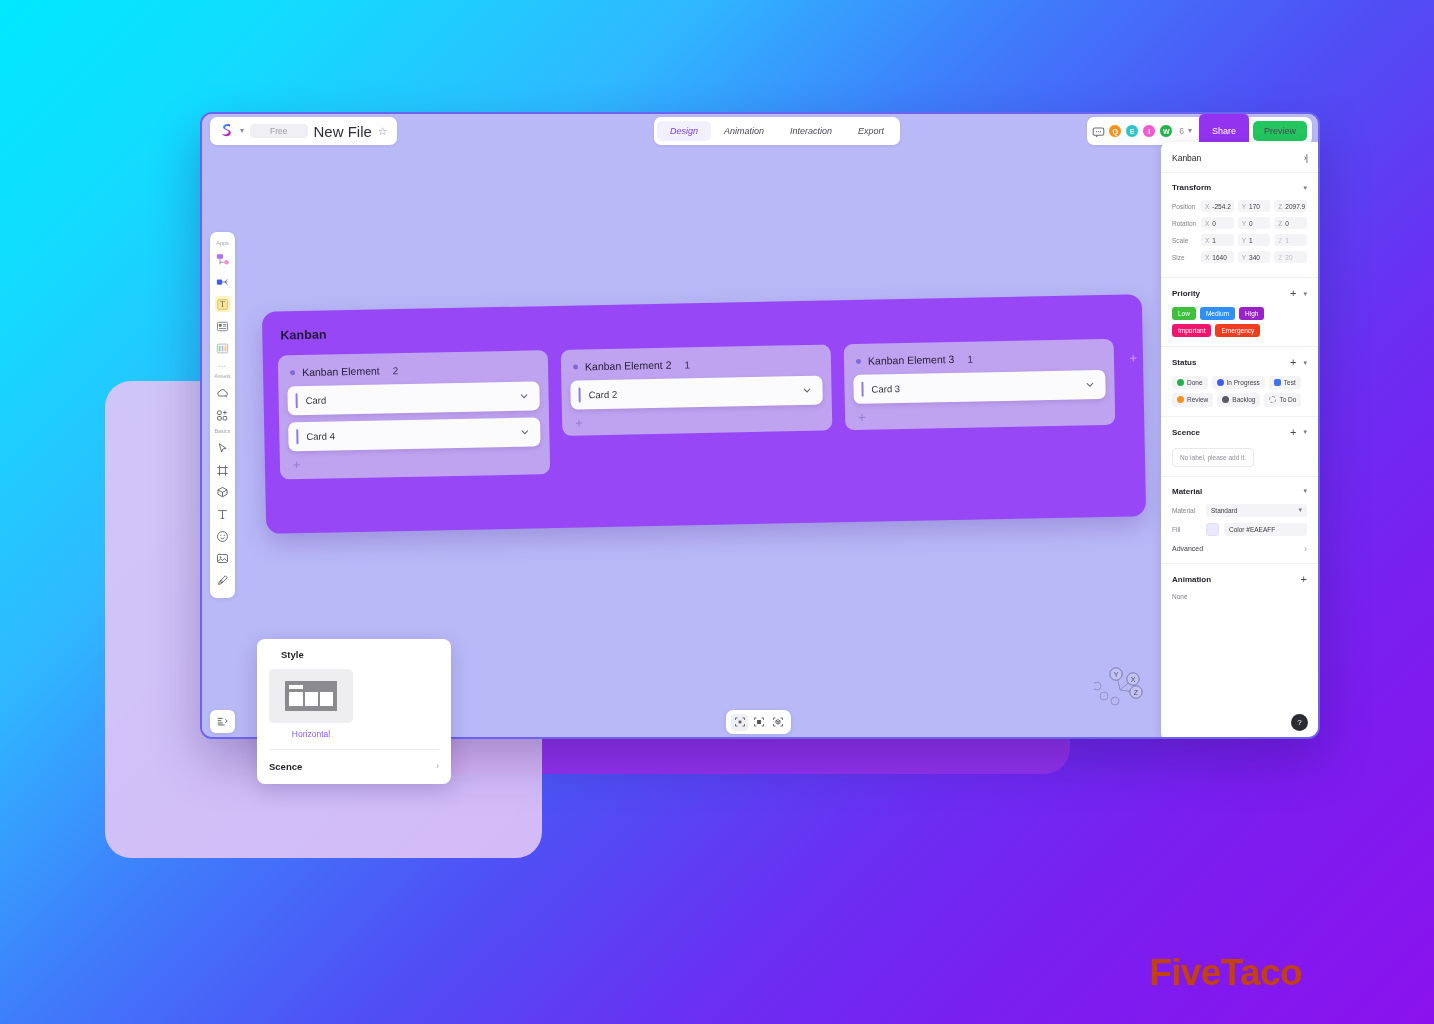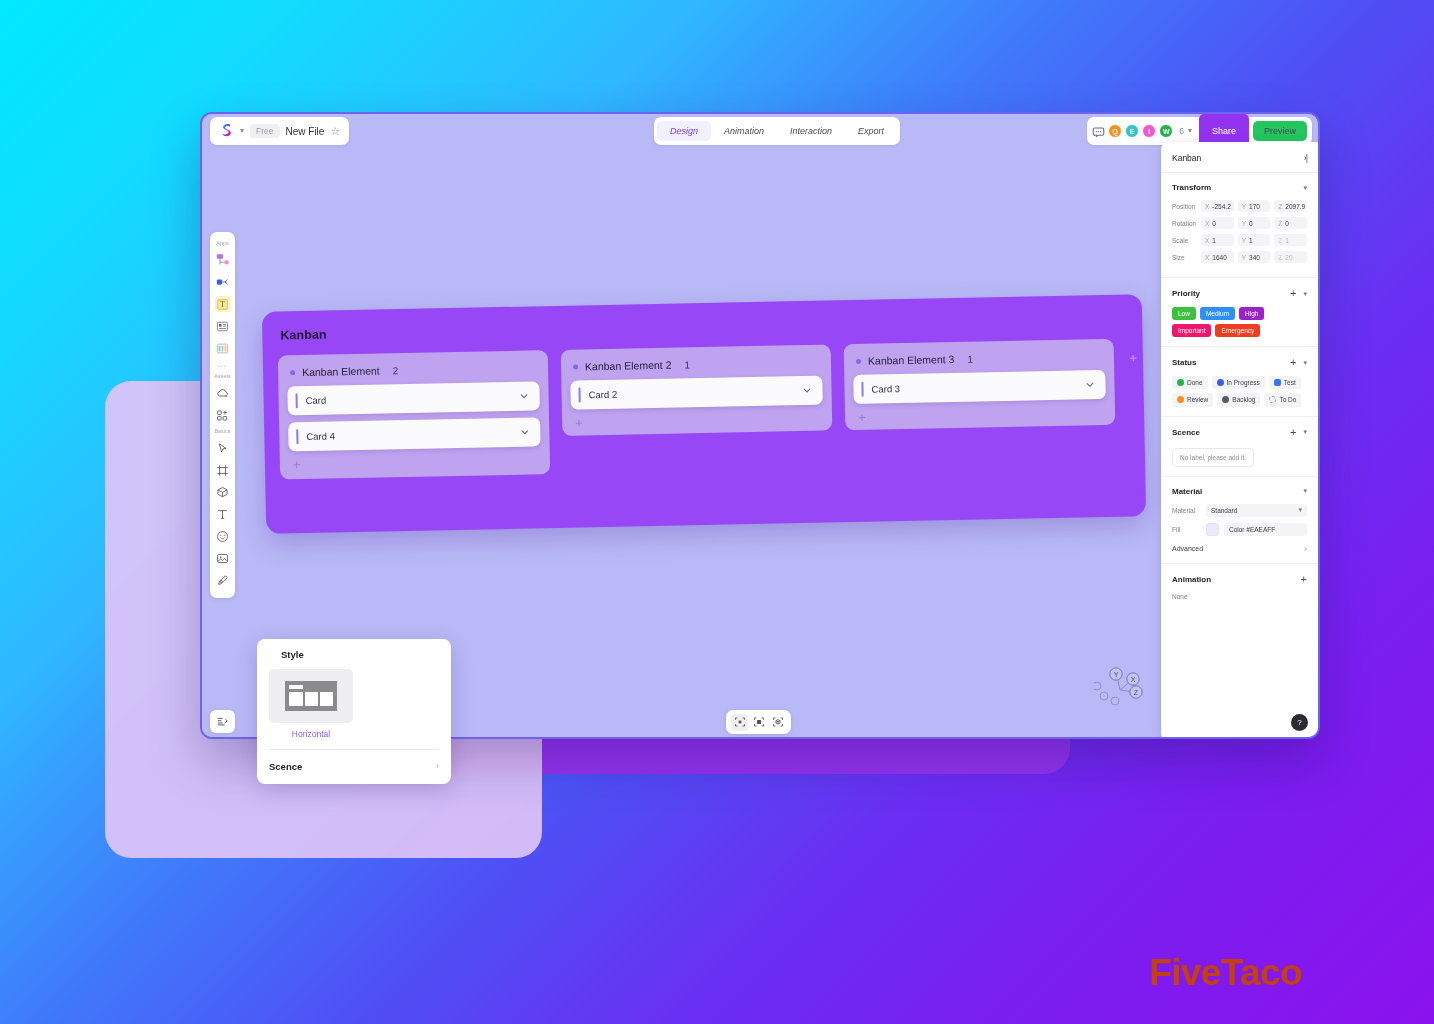--- a/index.html
+++ b/index.html
@@ -43,23 +43,23 @@
     background: #fff; border-radius: 7px; padding: 0 9px;
     box-shadow: 0 1px 3px rgba(0,0,0,.08);
   }
   .logo-mark {
     width: 15px; height: 16px; position: relative; display: inline-block;
   }
   .logo-mark svg { display: block; }
   .caret-sm { font-size: 8px; color: #8a8a9a; line-height: 1; }
   .pill-free {
     background: #f0f0f4; color: #9a9aa8; font-size: 8.5px;
-    padding: 2px 6px; border-radius: 4px;
-  }
-  .file-name { font-size: 10px; color: #2e2e3a; }
+    padding: 2px 20px; border-radius: 4px;
+  }
+  .file-name { font-size: 15px; color: #2e2e3a; }
   .star-ico { font-size: 11px; color: #9a9aa8; line-height: 1; }
 
   .topbar-center {
     position: absolute; left: 452px; top: 3px;
     height: 28px; background: #fff; border-radius: 7px;
     display: flex; align-items: center; padding: 3px;
     box-shadow: 0 1px 3px rgba(0,0,0,.08);
   }
   .nav-tab {
     font-size: 9px; color: #4a4a58; padding: 5px 13px; border-radius: 5px;

